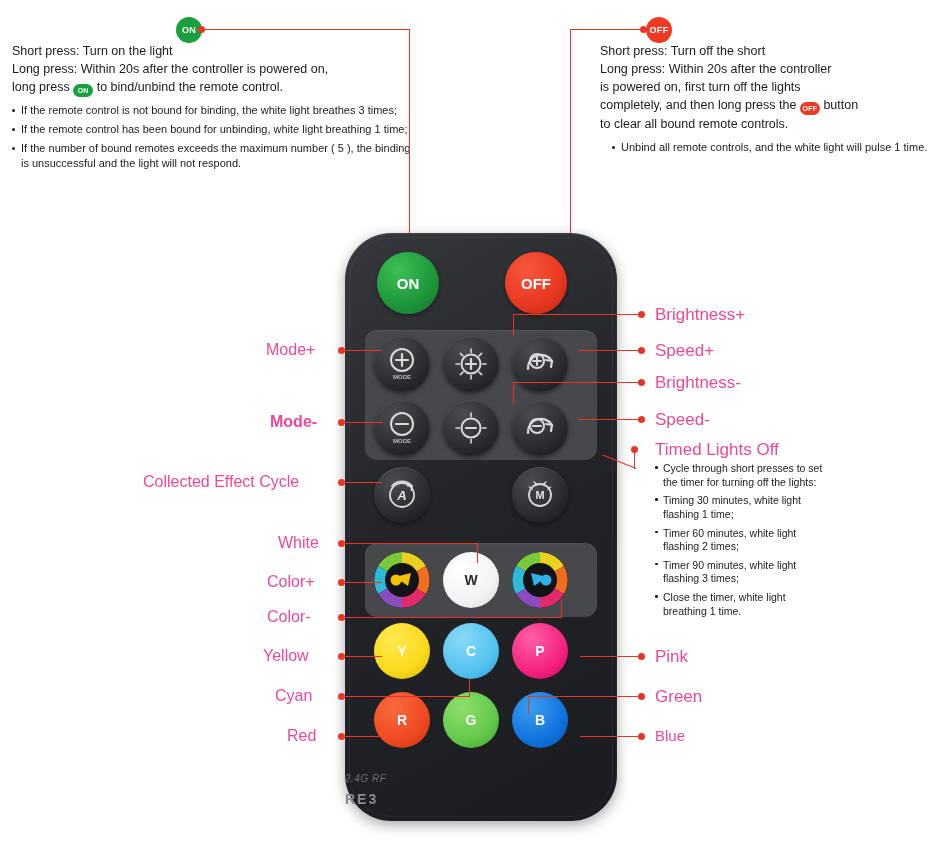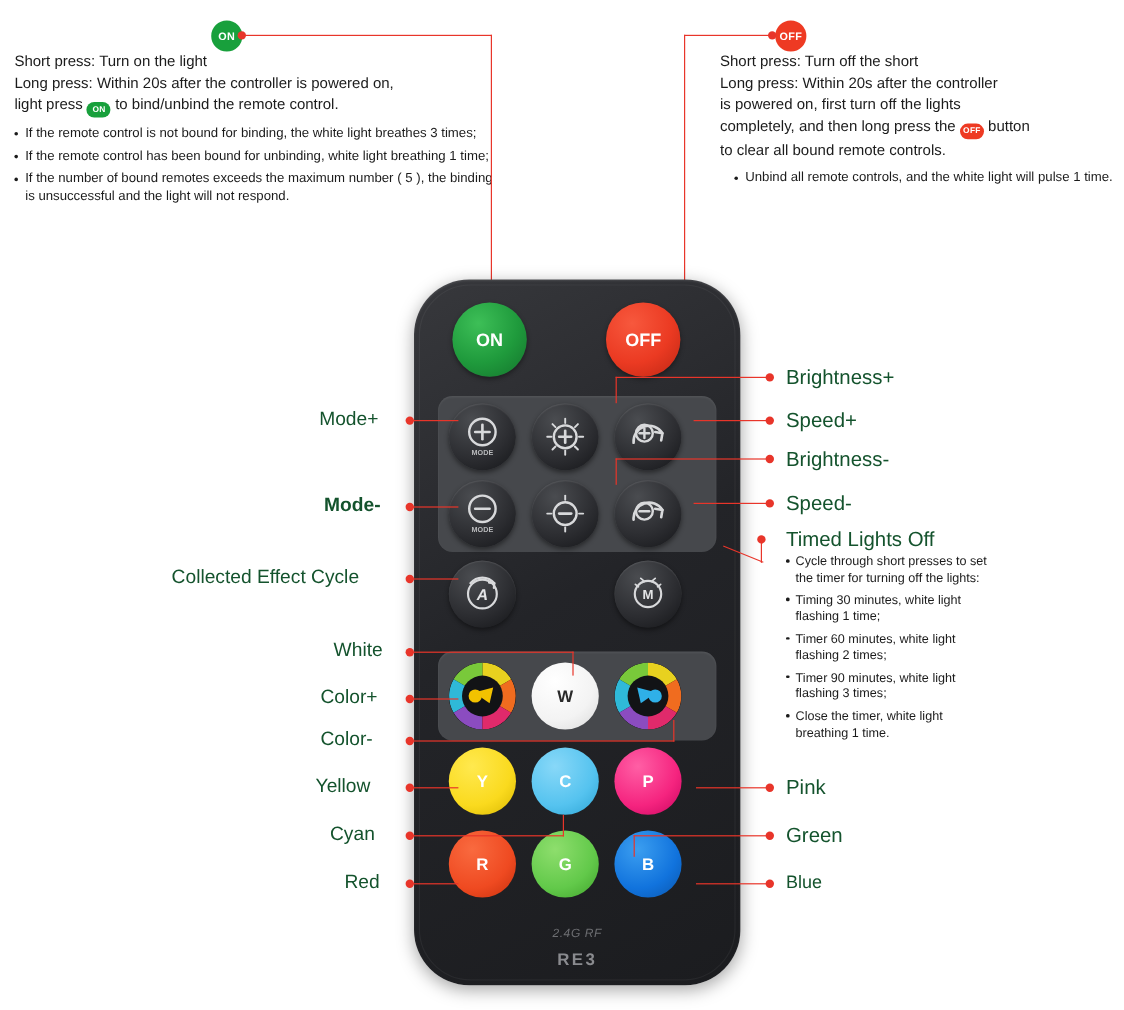--- a/index.html
+++ b/index.html
@@ -132,29 +132,29 @@
   .c-pink   { background: radial-gradient(circle at 35% 28%, #ff5fa5 0%, #f5247f 60%, #c8055e 100%); color:#fff; }
   .c-red    { background: radial-gradient(circle at 35% 28%, #f96a3f 0%, #ef4a21 60%, #c52f0c 100%); color:#fff; }
   .c-green  { background: radial-gradient(circle at 35% 28%, #8ede6d 0%, #62c94a 60%, #3fa22b 100%); color:#fff; }
   .c-blue   { background: radial-gradient(circle at 35% 28%, #3b9ef0 0%, #1173dd 60%, #0a55ab 100%); color:#fff; }
 
   .wheel { width: 56px; height: 56px; }
 
   .footer-logo {
     position: absolute;
     width: 100%;
-    text-align: center;
+    text-align: left;
     color: #6d6e72;
   }
 
   
   .lbl {
     position: absolute;
     font-size: 16px;
-    color: #14532d;
+    color: #ec4899;
     white-space: nowrap;
   }
   .sub-list { position:absolute; font-size: 10.5px; line-height: 1.3; color:#1b1b1b; width: 175px; }
   .sub-item { position: relative; padding-left: 8px; margin-bottom: 5px; }
   .sub-item:before {
     content: "";
     position: absolute; left: 0; top: 4px;
     width: 2.5px; height: 2.5px; background:#1b1b1b; border-radius: 50%;
   }
 </style>
@@ -162,21 +162,21 @@
 <body>
 
 <div class="badge-circle on" style="left:176px; top:17px;">ON</div>
 
 <div class="top-note" style="left:12px; top:42px; width:400px;">
   <div>Short press: Turn on the light</div>
   <div>
     <span>Long press: Within 20s after the controller is powered on,</span>
   </div>
   <div>
-    <span>light press</span>
+    <span>long press</span>
     <span class="pill on">ON</span>
     <span>to bind/unbind the remote control.</span>
   </div>
   <div class="bullets">
     <div class="bullet">If the remote control is not bound for binding, the white light breathes 3 times;</div>
     <div class="bullet">If the remote control has been bound for unbinding, white light breathing 1 time;</div>
     <div class="bullet">If the number of bound remotes  exceeds the maximum number ( 5 ), the binding is unsuccessful and the light will not respond.</div>
   </div>
 </div>
 

